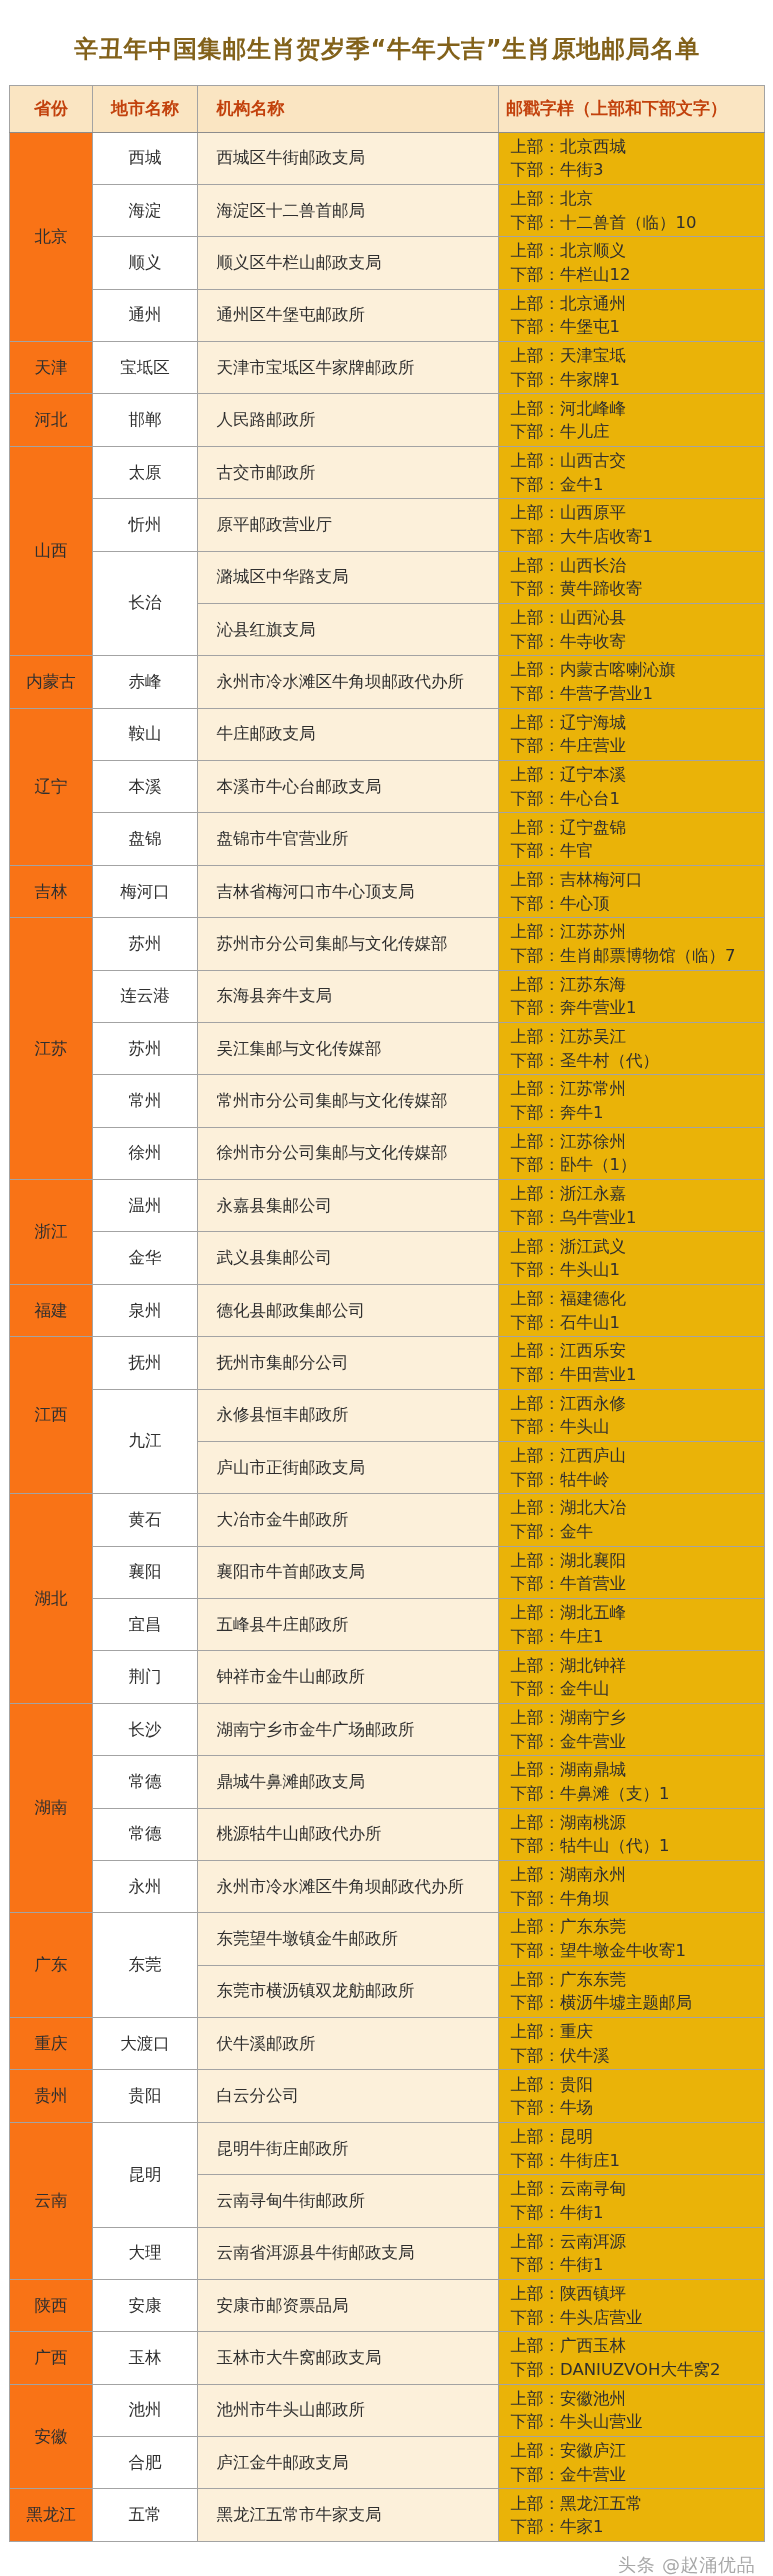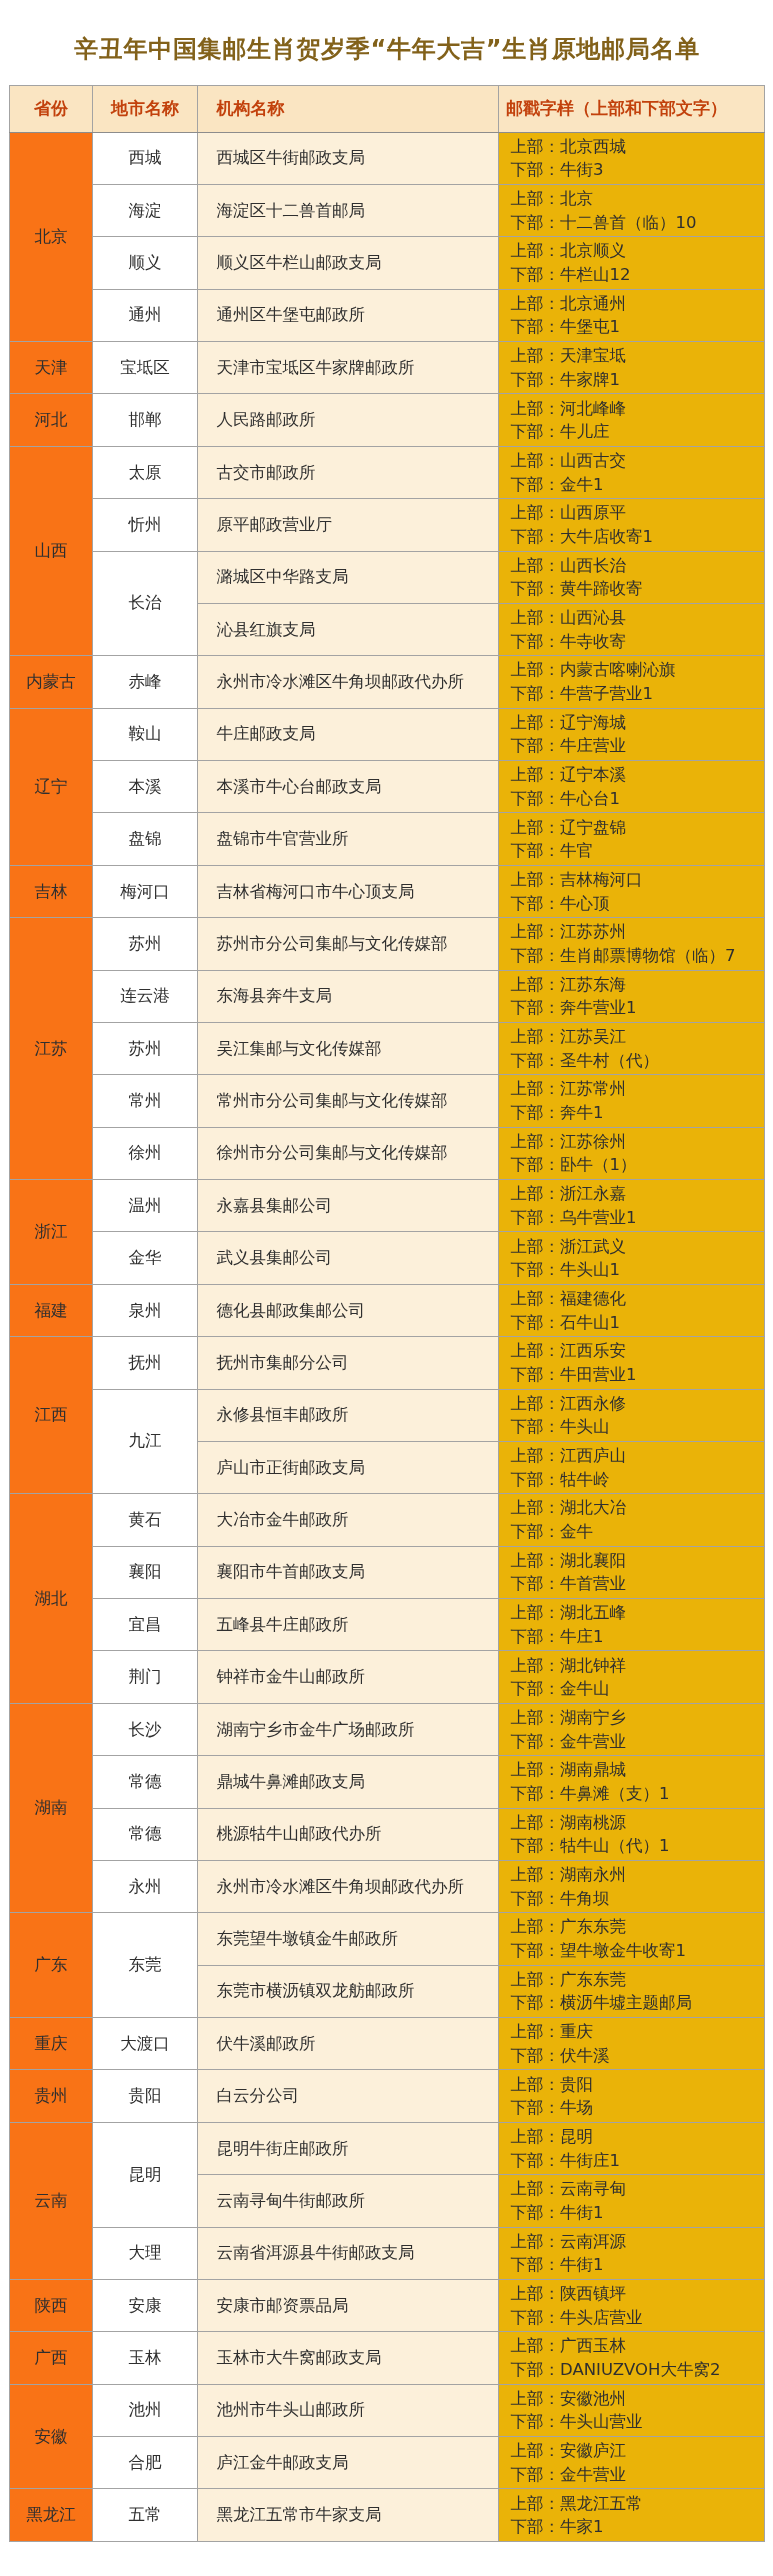--- a/index.html
+++ b/index.html
@@ -443,14 +443,15 @@
           <td class="col-city" rowspan="1">五常</td>
           <td class="col-org">黑龙江五常市牛家支局</td>
           <td class="col-postmark">
             <div>上部：黑龙江五常</div>
             <div>下部：牛家1</div>
           </td>
         </tr>
       </tbody>
   </table>
 
+  <div class="watermark">头条 @赵涌优品</div>
 </div>
 
 
 </body></html>

